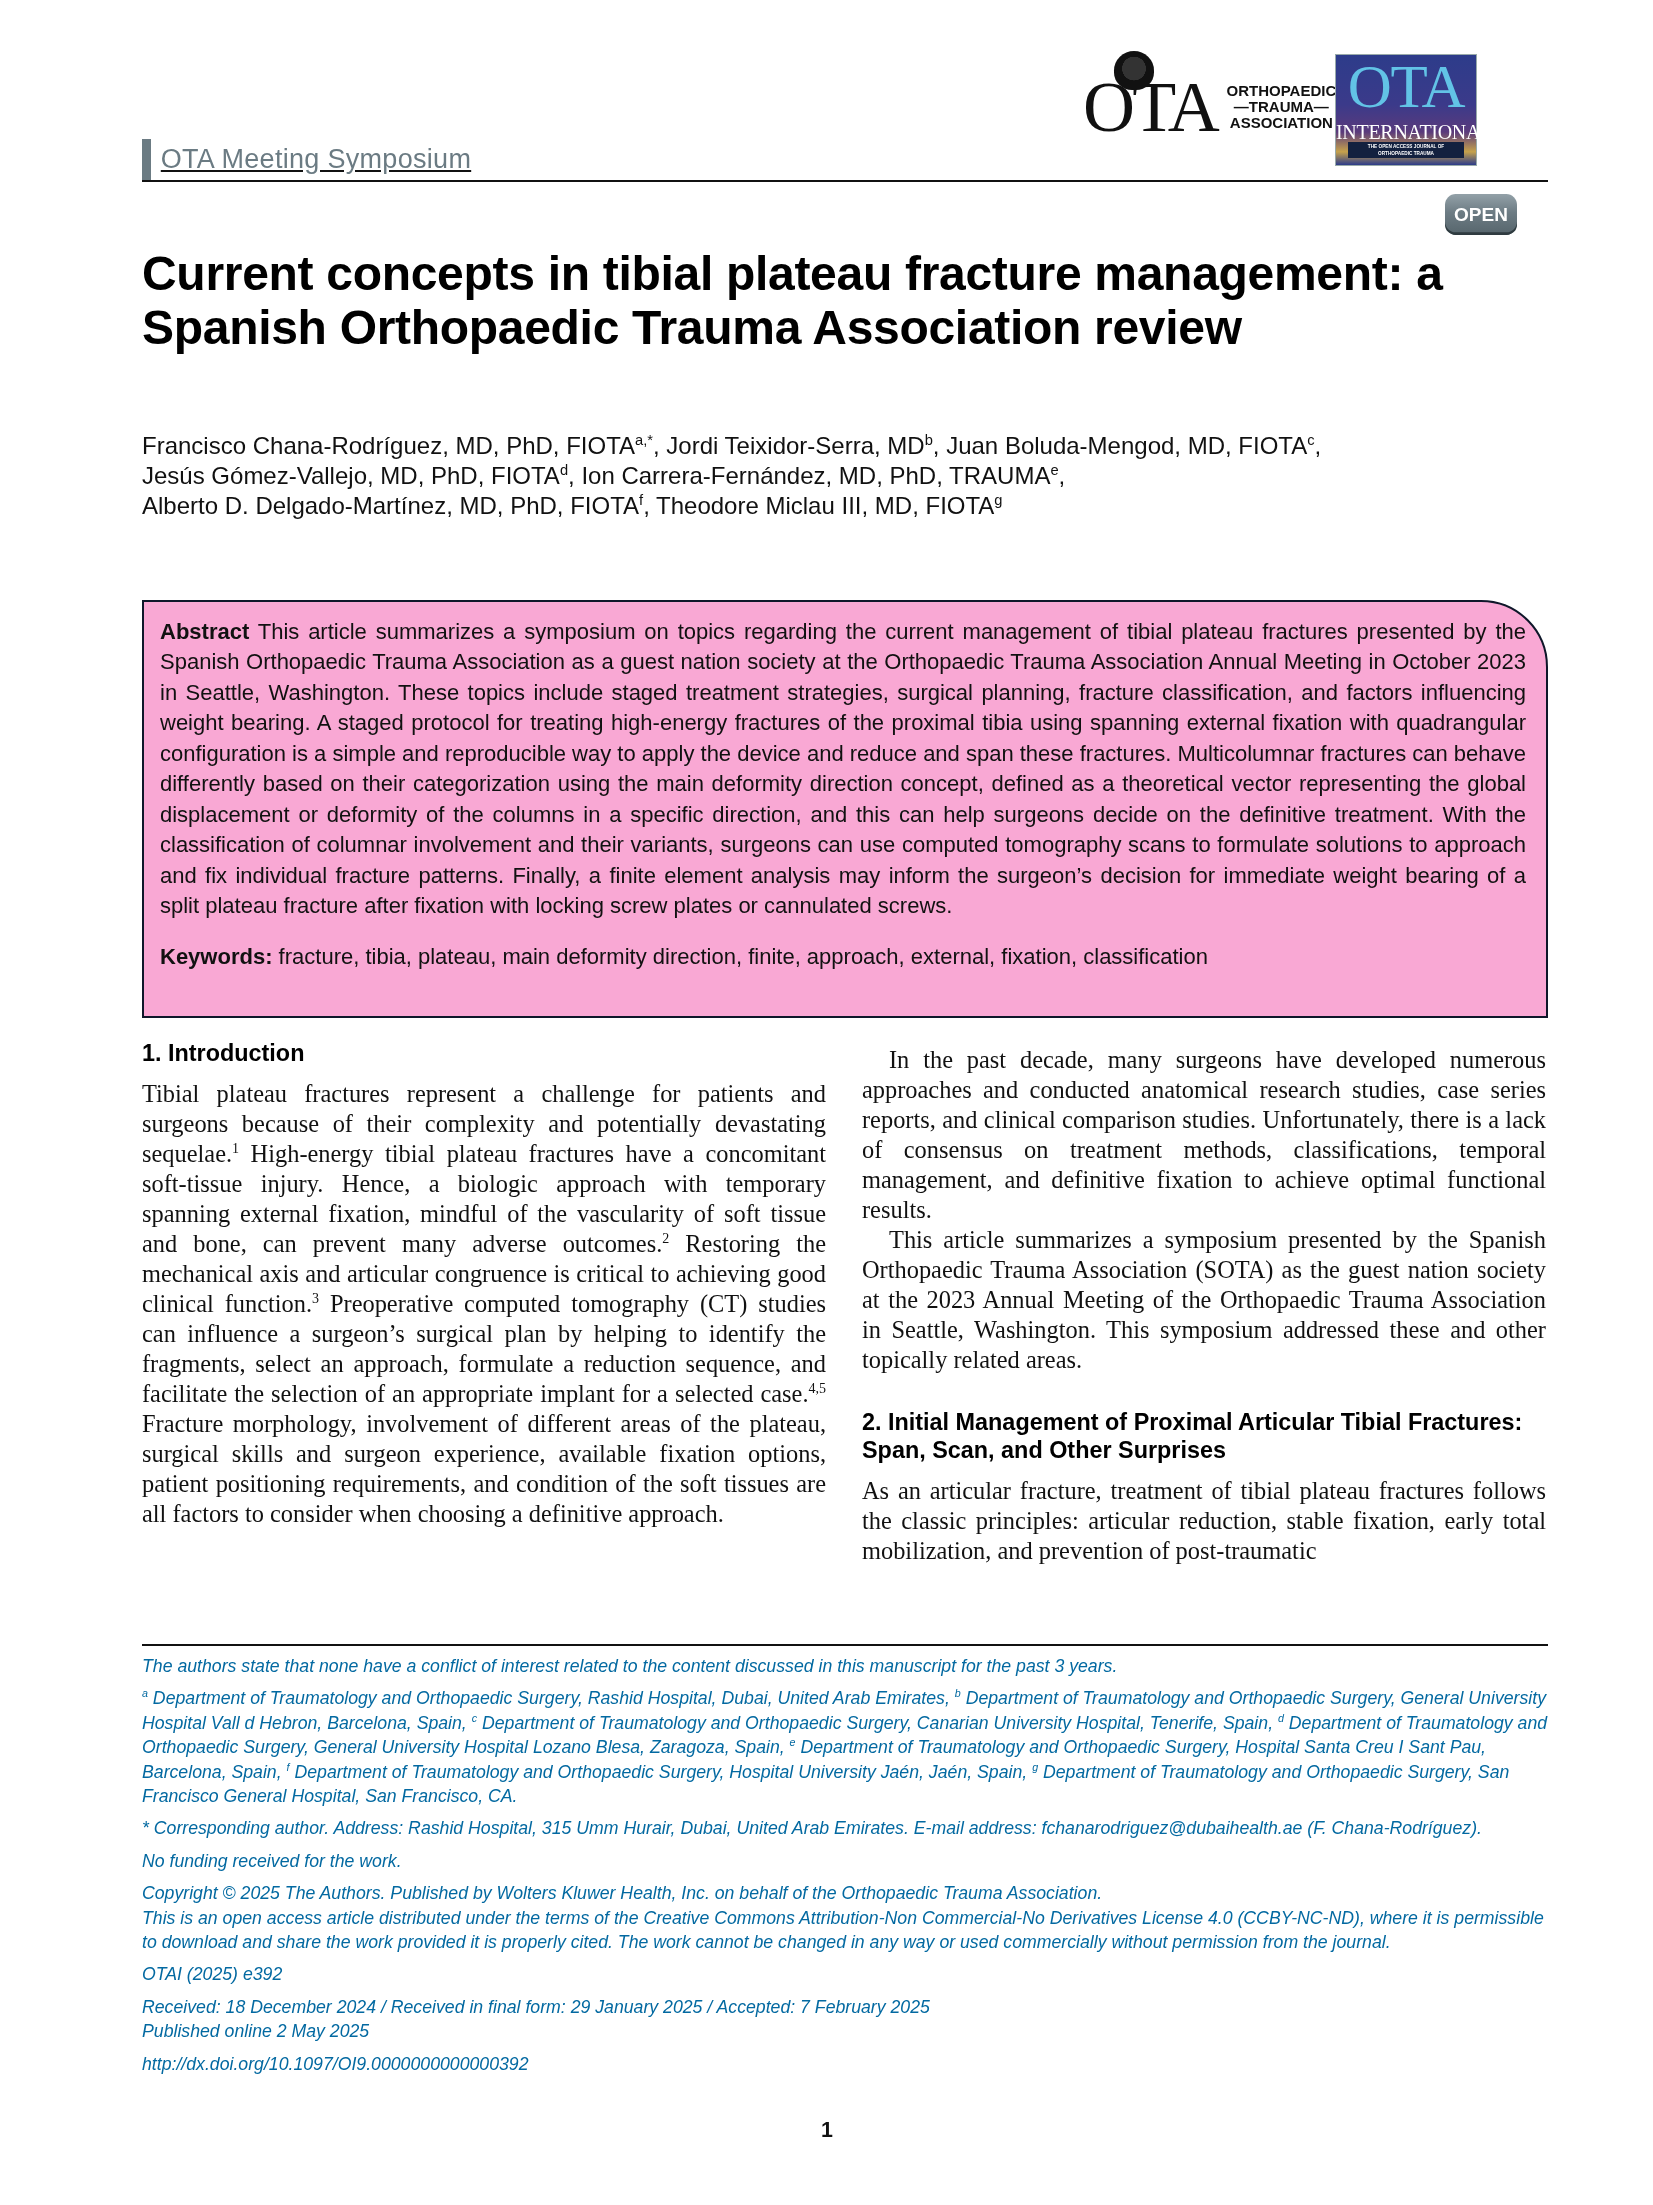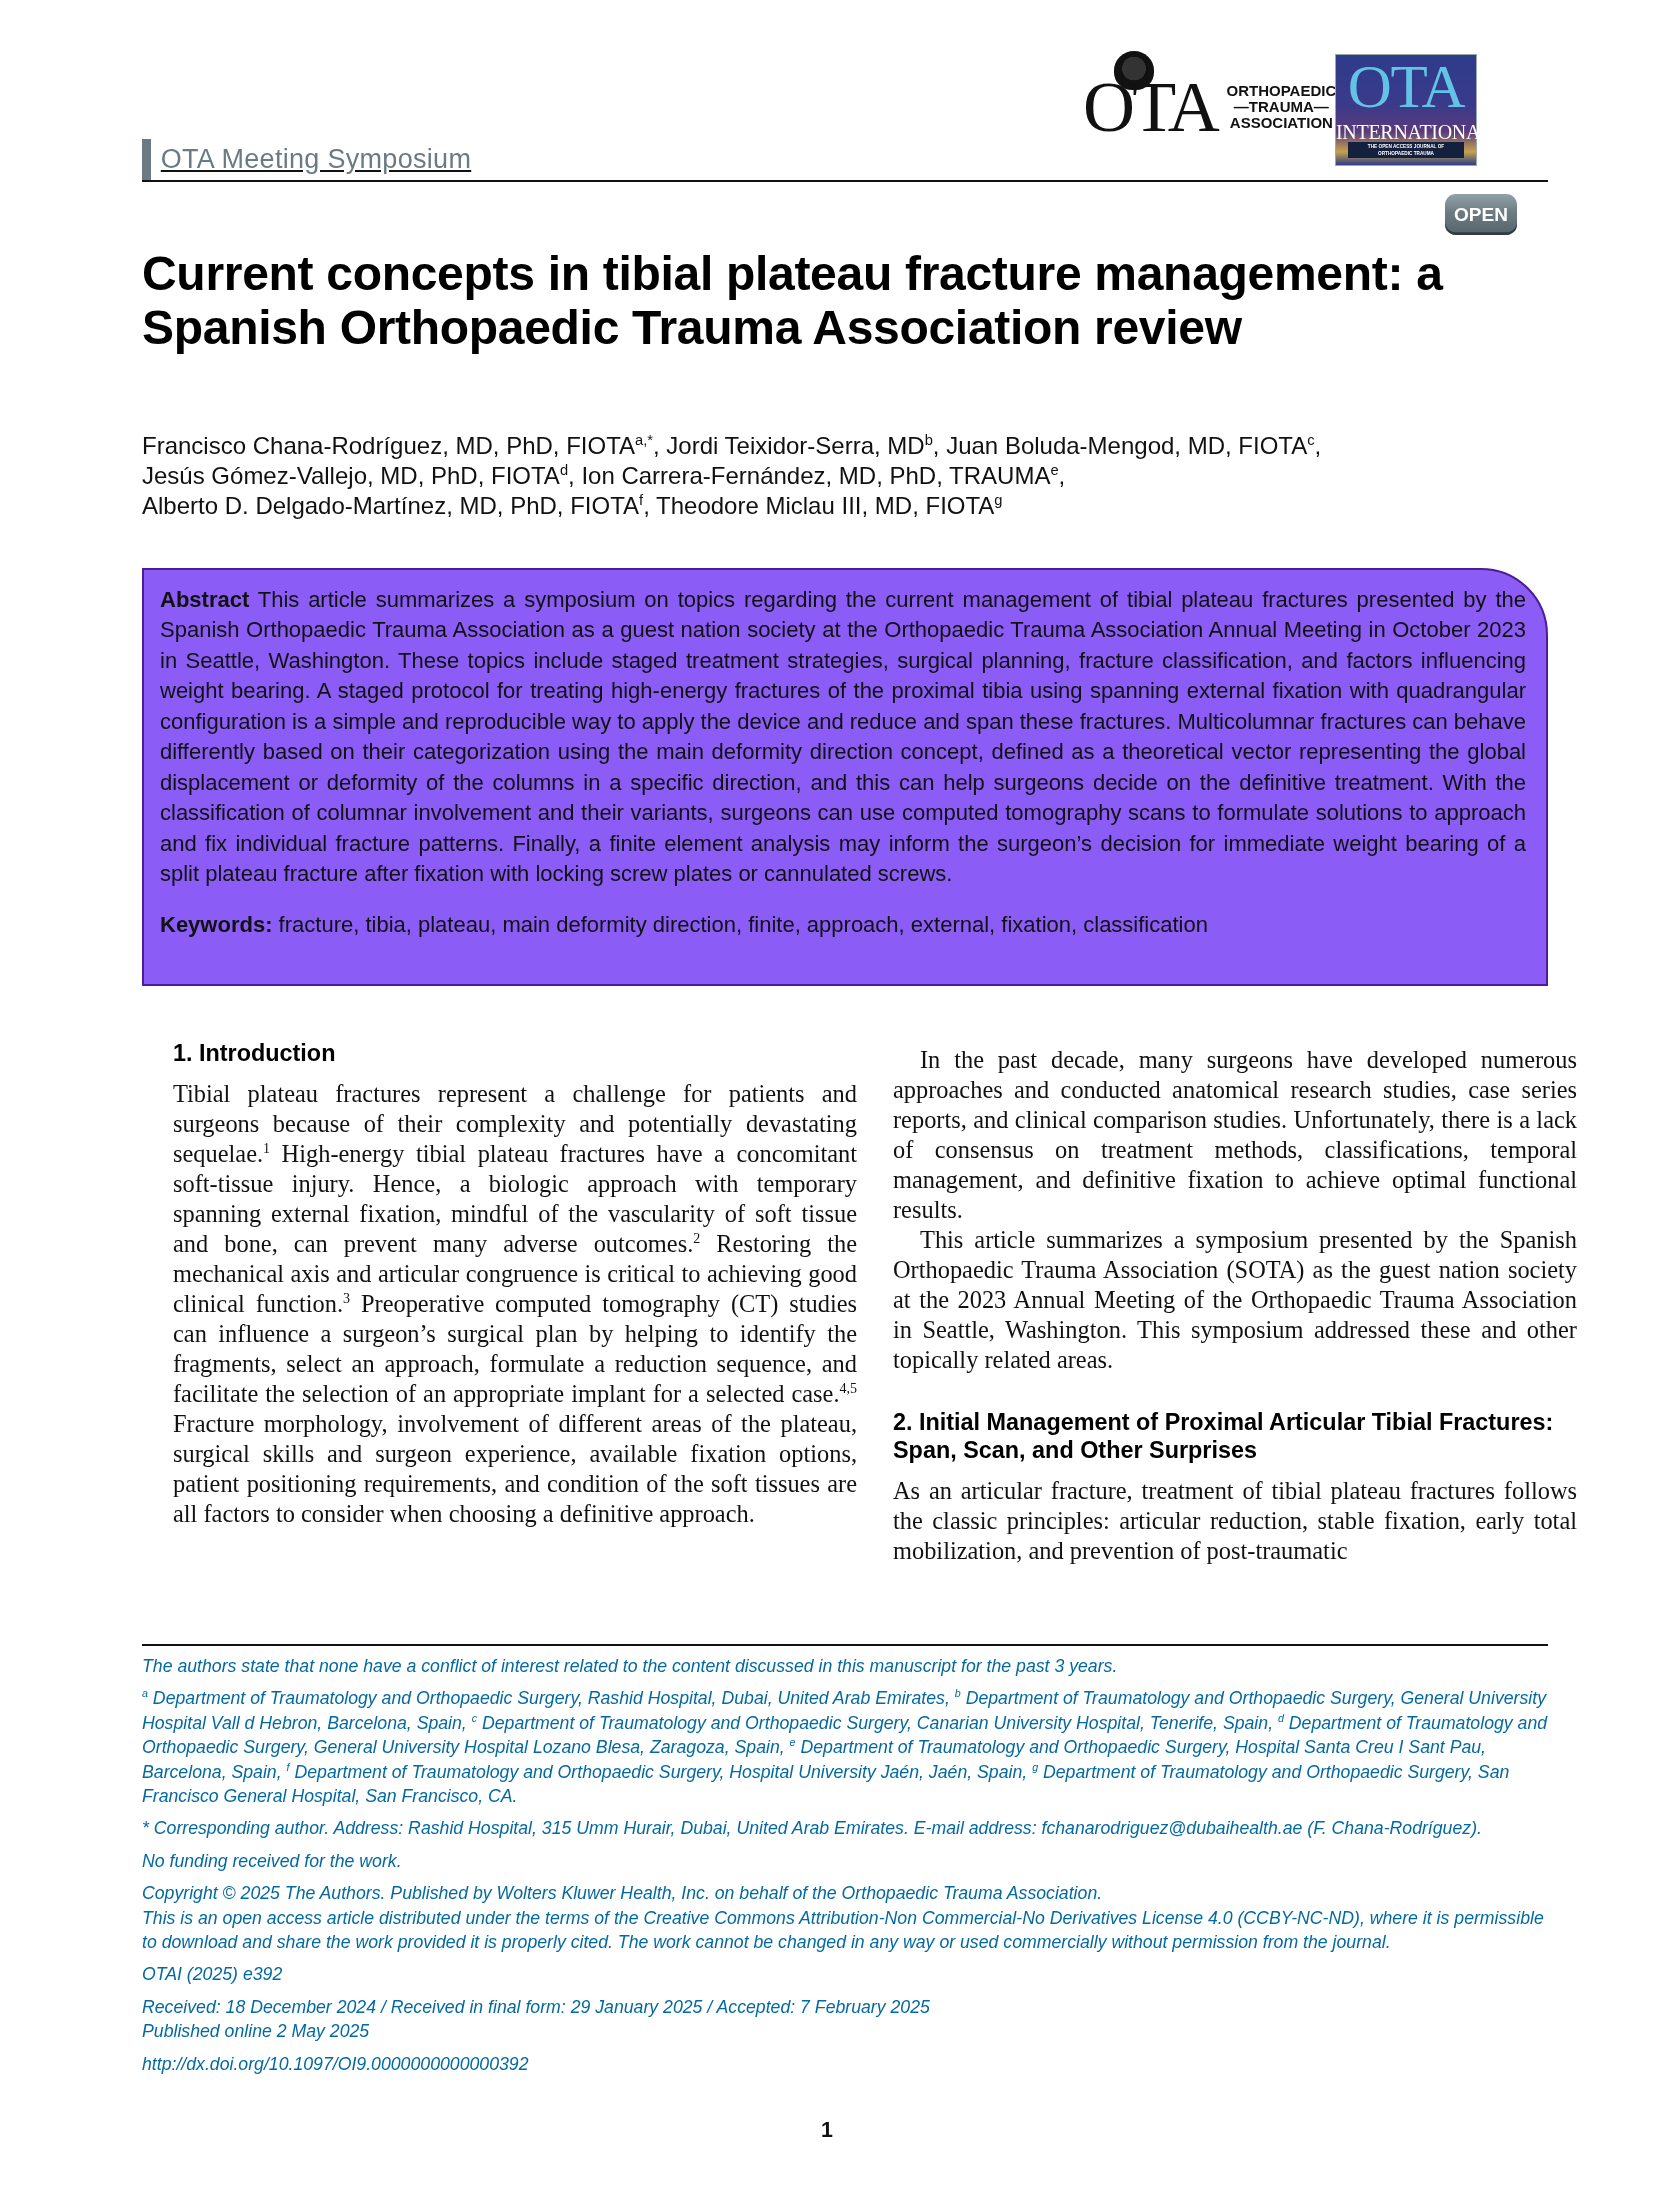--- a/index.html
+++ b/index.html
@@ -28,27 +28,27 @@
     background: linear-gradient(180deg, #93a1a8 0%, #6d7c84 45%, #56656c 100%); color: #fff; font-weight: bold; font-size: 19px;
     display: flex; align-items: center; justify-content: center; box-shadow: inset 0 -2.7px 0 #2f3b40; }
 
   
   .title { position: absolute; left: 142px; top: 247px; width: 1337px; font-family: "Liberation Sans", sans-serif; font-weight: bold; font-size: 48px; line-height: 54px; color: #000; letter-spacing: -0.3px; }
 
   .authors { position: absolute; left: 142px; top: 431px; width: 1410px; font-size: 24px; line-height: 30px; color: #111; }
   .authors sup { font-size: 14.7px; vertical-align: 9.4px; line-height: 0; }
 
   
-  .abstract { position: absolute; left: 142px; top: 568px; width: 1406px; height: 418px; background: #8b5cf6; border: 2px solid #4c1d95; border-top-right-radius: 67px; padding: 14.7px 20px 0 16px; }
+  .abstract { position: absolute; left: 142px; top: 600px; width: 1406px; height: 418px; background: #f9a8d4; border: 2px solid #0f172a; border-top-right-radius: 67px; padding: 14.7px 20px 0 16px; }
   .abstract p { font-size: 22px; line-height: 30.5px; text-align: justify; color: #111; }
   .abstract .lead { font-weight: bold; }
   .abstract .keywords { margin-top: 20px; text-align: left; }
 
   
-  .col { position: absolute; width: 684px; margin-left: 31px; }
+  .col { position: absolute; width: 684px; }
   .col-left { left: 142px; top: 1039px; }
   .col-right { left: 862px; top: 1045px; }
   .h2 { font-family: "Liberation Sans", sans-serif; font-weight: bold; font-size: 23.4px; line-height: 28px; color: #000; margin-bottom: 12px; }
   .body-text { font-family: "Liberation Serif", serif; font-size: 24.4px; line-height: 30px; text-align: justify; color: #111; }
   .body-text.indent { text-indent: 27px; }
   .body-text sup { font-size: 14px; vertical-align: 9.4px; line-height: 0; }
   .col-right .h2 { margin-top: 33px; }
 
   
   .foot-rule { position: absolute; left: 142px; top: 1644px; width: 1406px; height: 2px; background: #111; }

